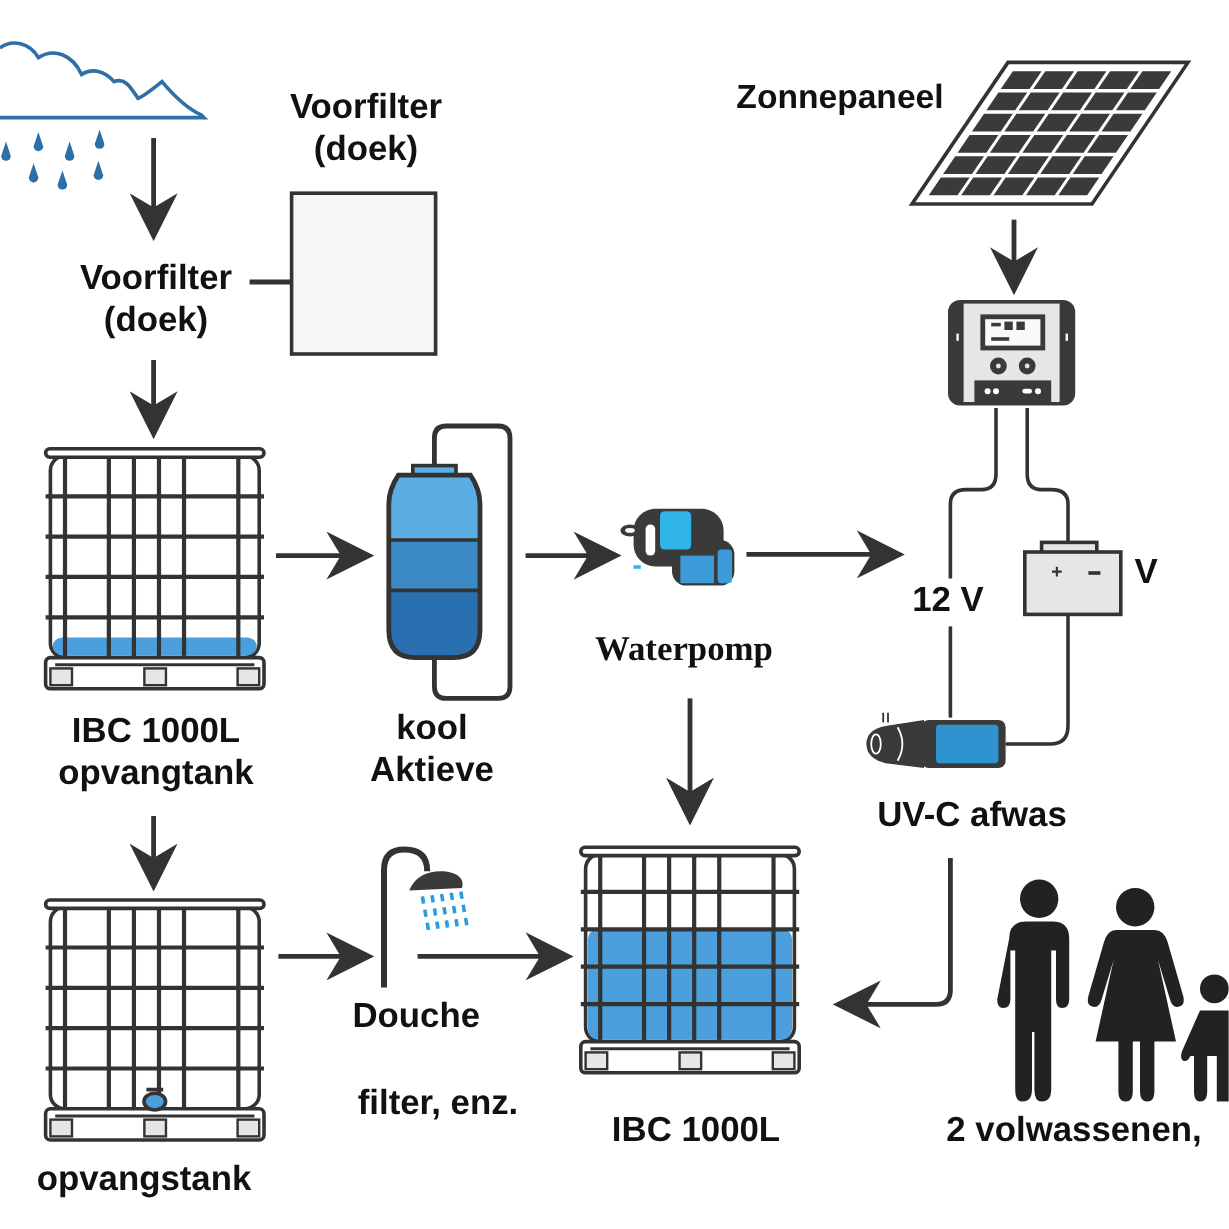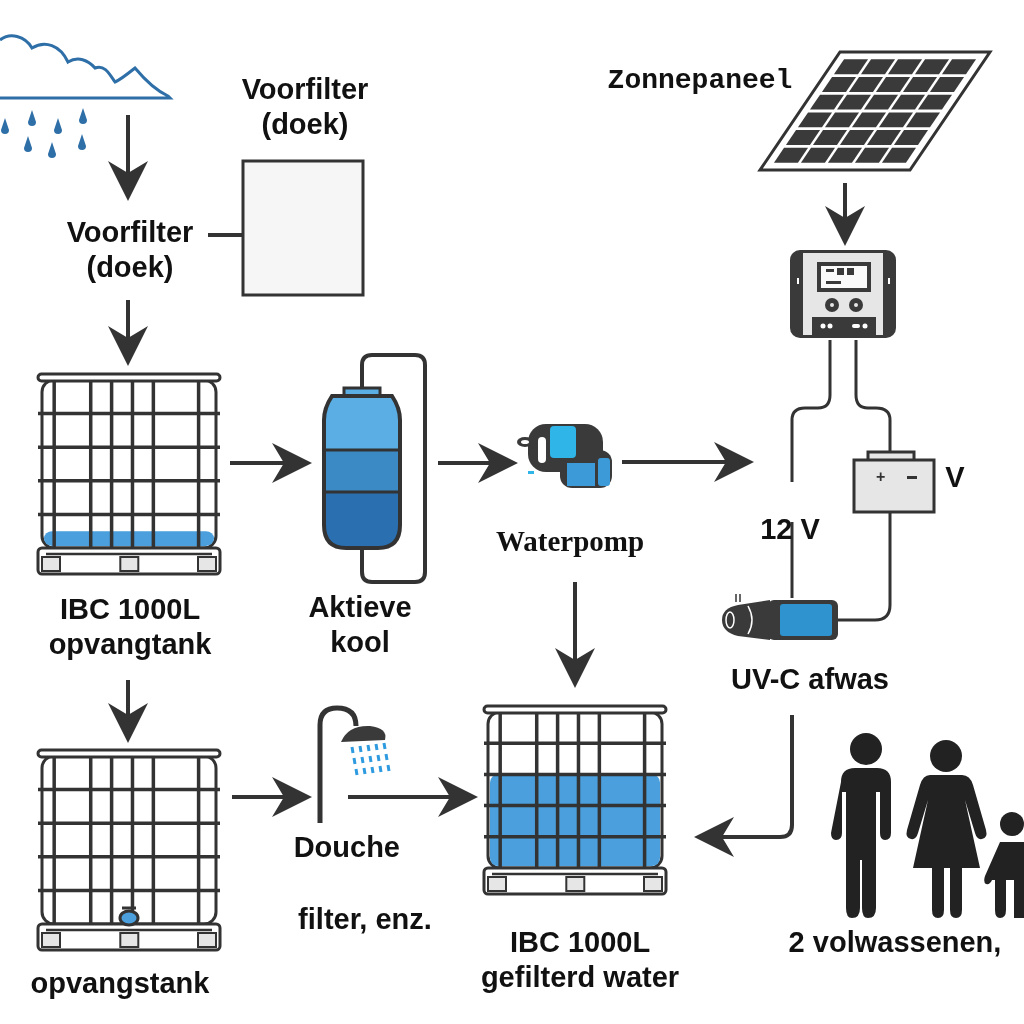--- a/index.html
+++ b/index.html
@@ -1,21 +1,21 @@
 <!DOCTYPE html>
 <html><head>
 <meta charset="utf-8">
 <style>
   html, body { margin: 0; padding: 0; background: #ffffff; }
   body { width: 1024px; height: 1024px; position: relative; overflow: hidden; font-family: "Liberation Sans", "DejaVu Sans", sans-serif; }
   #canvas { position: absolute; left: 0; top: 0; }
   .lbl { position: absolute; color: #111; font-family: "Liberation Sans", sans-serif; font-weight: bold; text-align: center; white-space: nowrap; line-height: 1.2; font-stretch: condensed; }
   .lbl span { display: block; text-align: center; }
   .big { font-size: 29px; }
-  .med { font-size: 28px; font-family: Liberation Mono, monospace; }
+  .med { font-size: 28px; }
 </style>
 </head>
 <body>
 
 <svg id="canvas" width="1024" height="1024">
   <defs>
     <marker id="ah" markerWidth="10" markerHeight="10" refX="8" refY="5" orient="auto" markerUnits="strokeWidth">
       <path d="M0,0 L10,5 L0,10 L3,5 Z" fill="#333"></path>
     </marker>
   </defs>
@@ -265,33 +265,32 @@
 <div class="lbl big" style="left:45px; top:215px; width:170px;">
   <span>Voorfilter</span>
   <span>(doek)</span>
 </div>
 <div class="lbl med" style="left:600px; top:64px; width:200px;">Zonnepaneel</div>
 <div class="lbl big" style="left:30px; top:592px; width:200px;">
   <span>IBC 1000L</span>
   <span>opvangtank</span>
 </div>
 <div class="lbl big" style="left:290px; top:590px; width:140px;">
+  <span>kool</span>
   <span>Aktieve</span>
-  <span>kool</span>
 </div>
 <div class="lbl big" style="left:480px; top:524px; width:180px;font-family:Liberation Serif, serif;">Waterpomp</div>
-<div class="lbl big" style="left:750px; top:483px; width:80px;margin-top:29px;">12 V</div>
+<div class="lbl big" style="left:750px; top:483px; width:80px;">12 V</div>
 <div class="lbl big" style="left:940px; top:460px; width:30px;">V</div>
 <div class="lbl big" style="left:720px; top:662px; width:180px;">UV-C afwas</div>
 <div class="lbl big" style="left:20px; top:966px; width:200px;">
   <span>opvangstank</span>
 </div>
 <div class="lbl big" style="left:270px; top:830px; width:130px;text-align:right;">Douche</div>
 <div class="lbl big" style="left:250px; top:902px; width:230px;">
   <span>filter, enz.</span>
 </div>
 <div class="lbl big" style="left:475px; top:925px; width:210px;">
   <span>IBC 1000L</span>
-  <span>gefilterd water</span>
 </div>
 <div class="lbl big" style="left:780px; top:925px; width:230px;">
   <span>2 volwassenen,</span>
 </div>
 
 </body></html>

